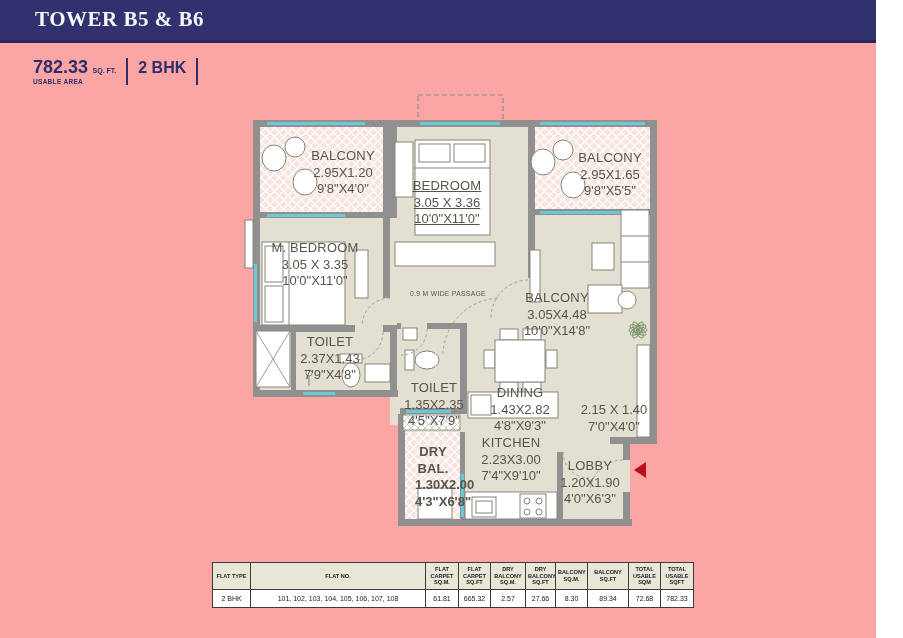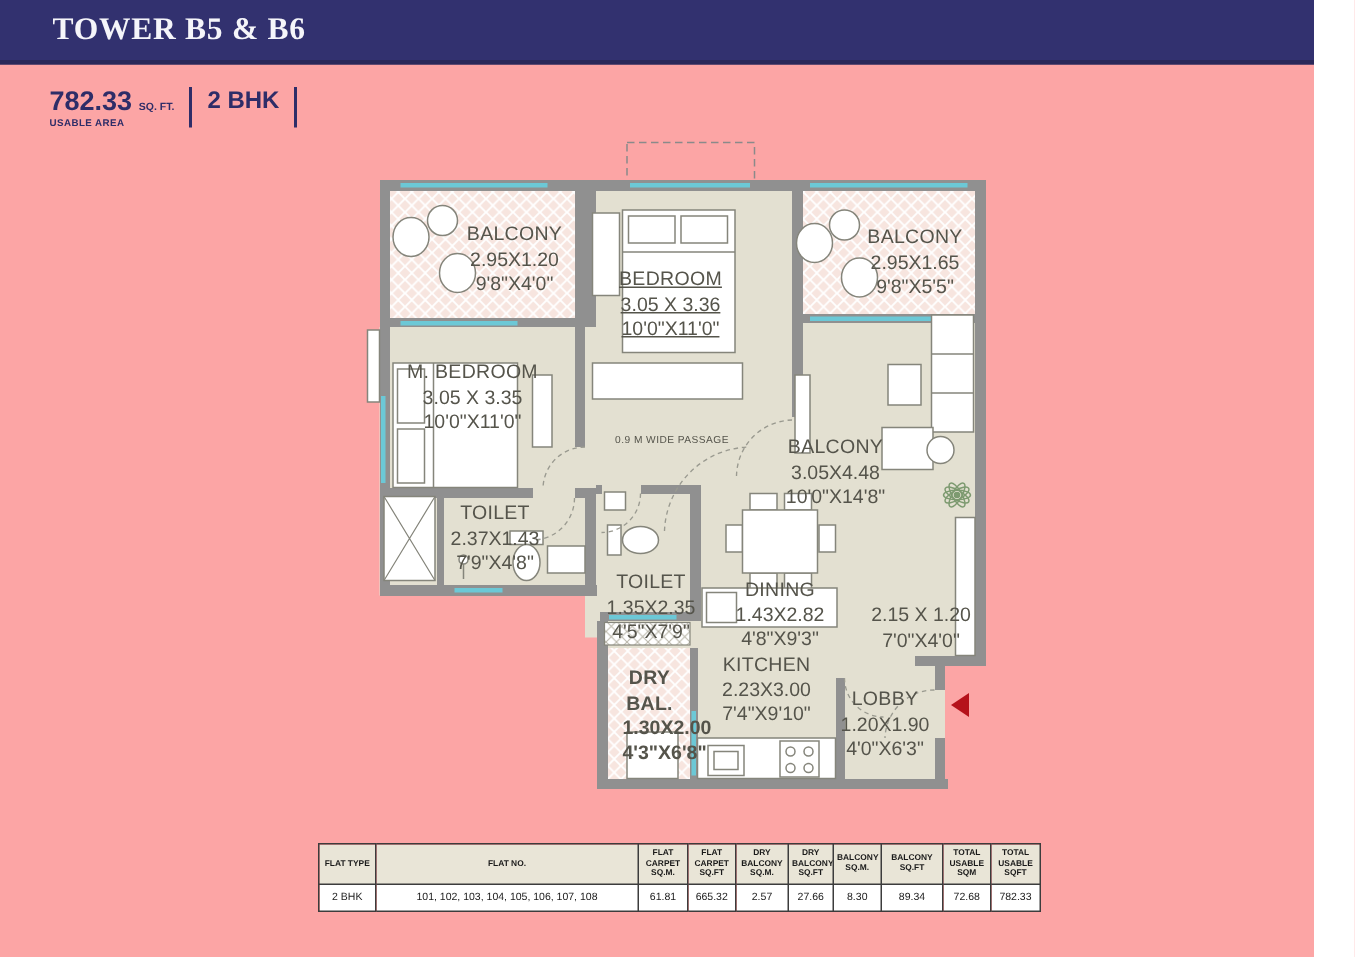--- a/index.html
+++ b/index.html
@@ -265,21 +265,21 @@
       <div class="rname">TOILET</div>
       <div>1.35X2.35</div>
       <div>4'5"X7'9"</div>
     </div>
     <div class="rlabel" style="left:277px;top:253px;margin-top:40px;">
       <div class="rname">DINING</div>
       <div>1.43X2.82</div>
       <div>4'8"X9'3"</div>
     </div>
     <div class="rlabel" style="left:371px;top:310px;">
-      <div>2.15 X 1.20</div>
+      <div>2.15 X 1.40</div>
       <div>7'0"X4'0"</div>
     </div>
     <div class="rlabel wrap" style="left:190px;top:352px;font-weight:bold;">
       <div class="rname">DRY BAL.</div>
       <div>1.30X2.00</div>
       <div>4'3"X6'8"</div>
     </div>
     <div class="rlabel" style="left:268px;top:343px;">
       <div class="rname">KITCHEN</div>
       <div>2.23X3.00</div>

